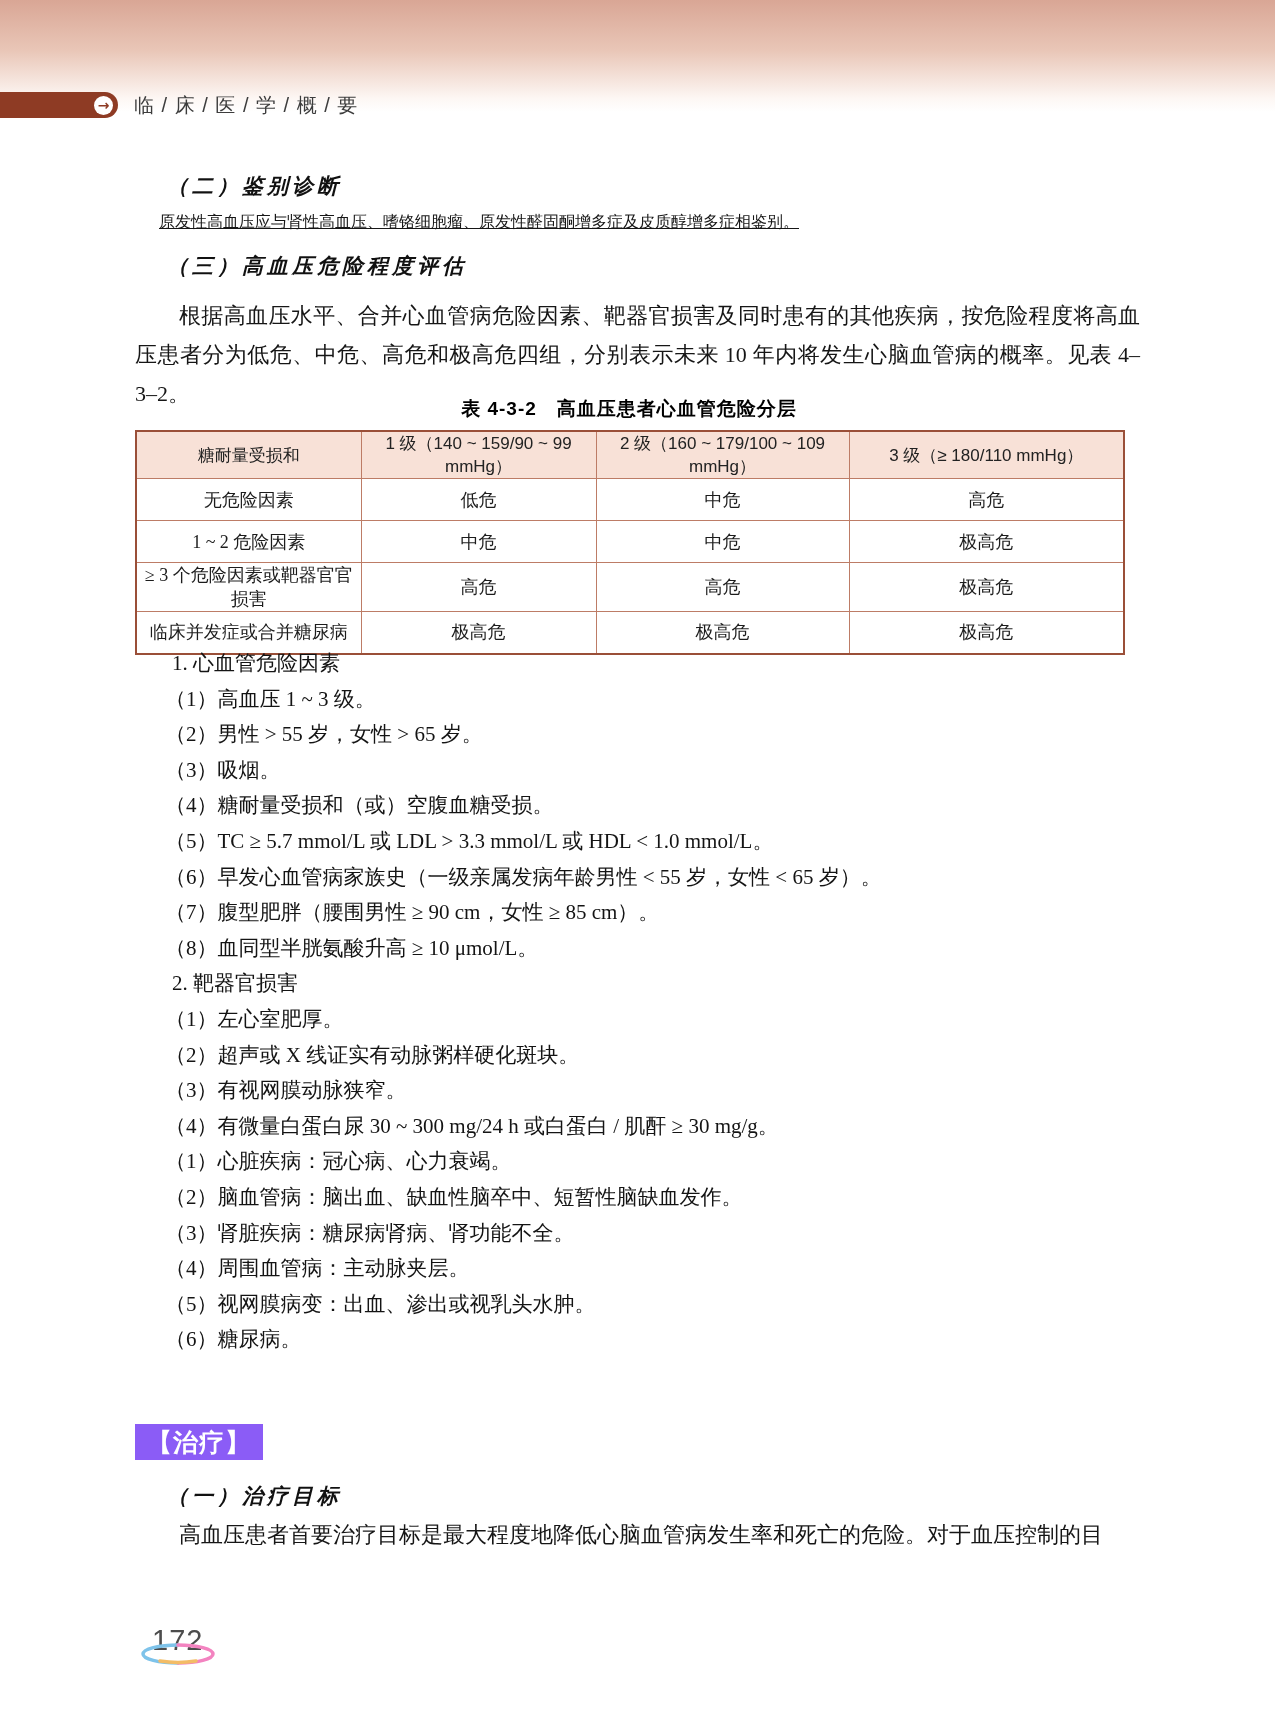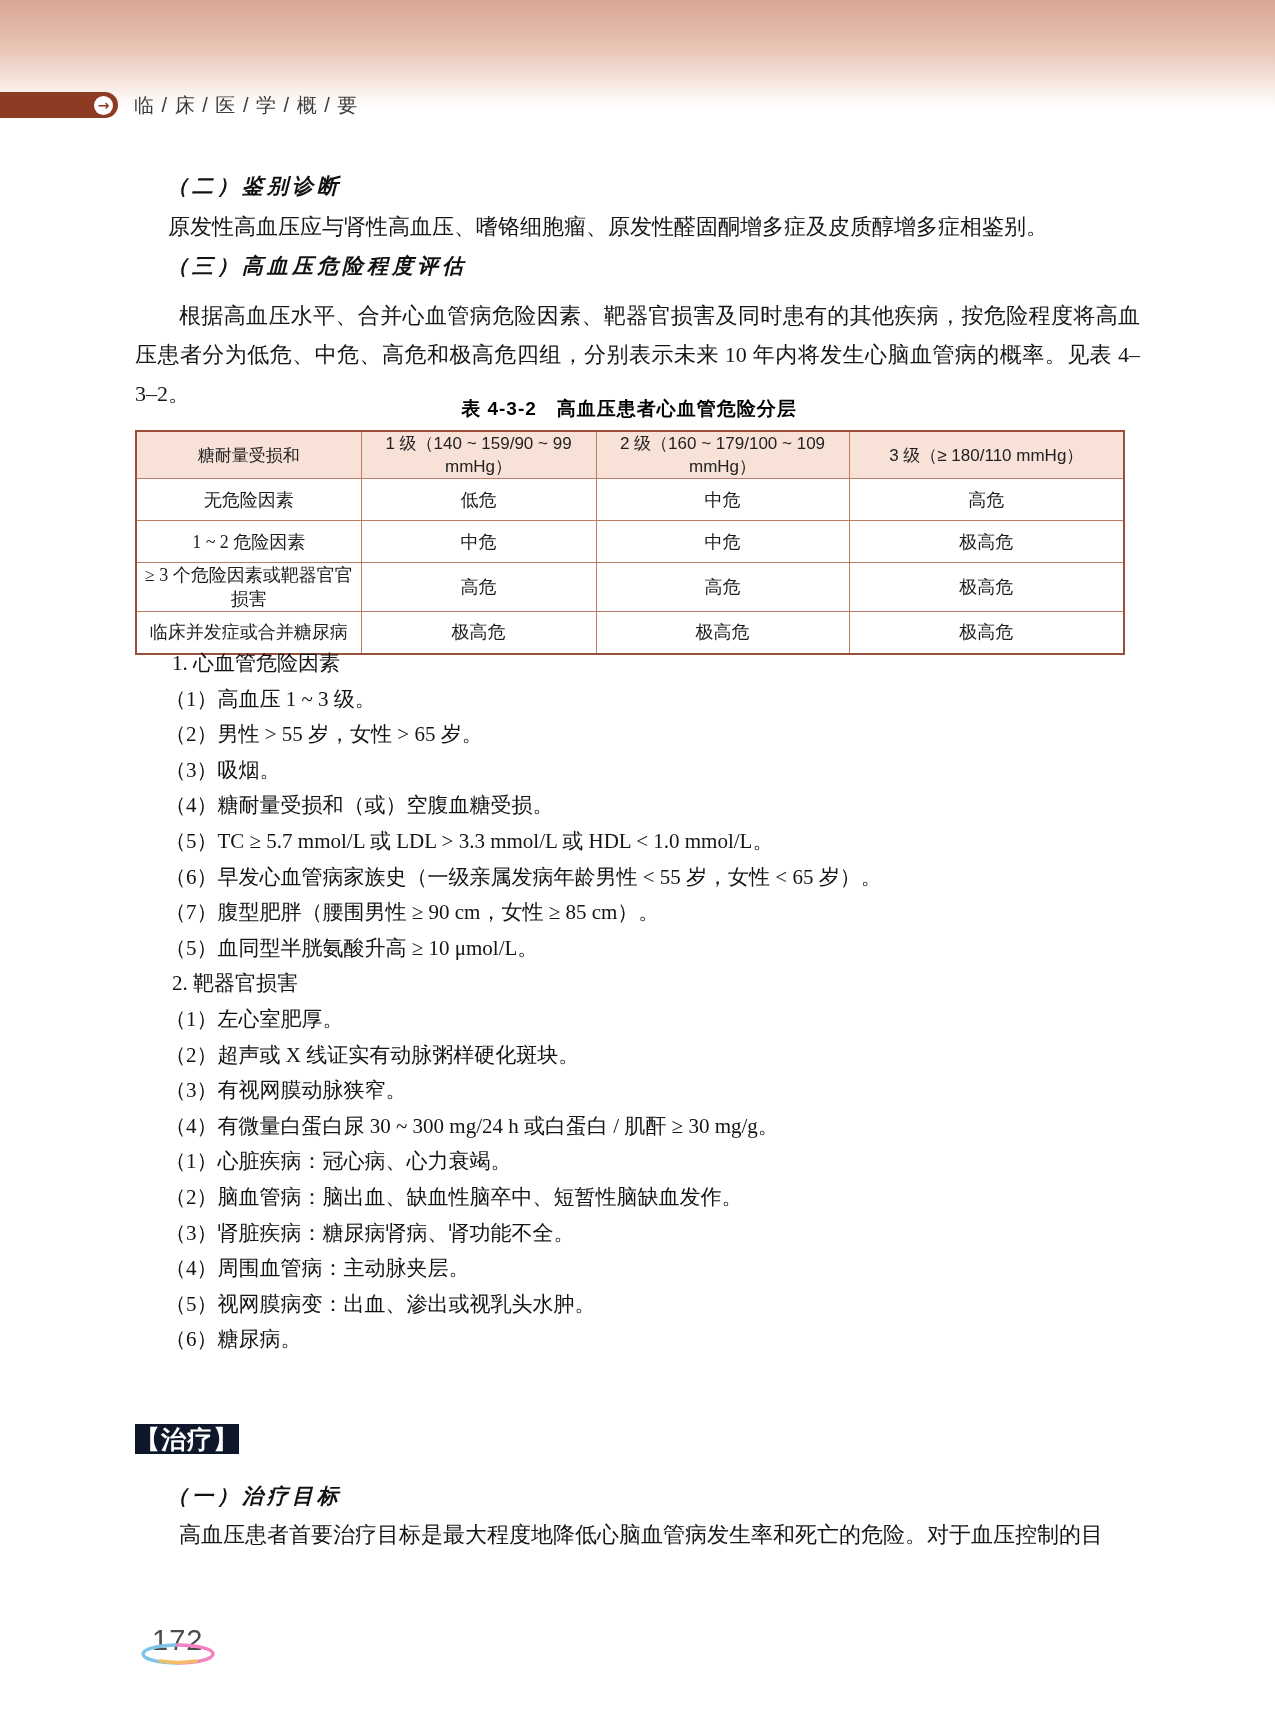--- a/index.html
+++ b/index.html
@@ -26,21 +26,21 @@
   }
   .brand-text {
     position:absolute; left:134px; top:92px; height:26px; display:flex; align-items:center;
     font-family:"Liberation Sans","DejaVu Sans",sans-serif; font-size:20px; color:#3d3d3d;
     letter-spacing:1px;
   }
   
   .kaiti { font-style:italic; font-weight:bold; letter-spacing:4px; font-size:21px; color:#111; }
   .h-diff  { position:absolute; left:167px; top:172px; }
   .h-risk  { position:absolute; left:167px; top:252px; }
-  .p-diff  { position:absolute; left:135px; top:212px; width:1005px; font-size:22px; text-indent:1.5em; }
+  .p-diff  { position:absolute; left:135px; top:212px; width:1005px; font-size:16px; text-indent:1.5em;text-decoration:underline; }
   .p-risk  { position:absolute; left:135px; top:296px; width:1005px; font-size:22px; line-height:39px; text-indent:2em; text-align:justify; }
   
   .tbl-title {
     position:absolute; left:135px; top:396px; width:988px; text-align:center;
     font-family:"Liberation Sans","DejaVu Sans",sans-serif; font-weight:bold;
     font-size:19px; color:#000000; letter-spacing:1px;
   }
   table.risk {
     position:absolute; left:135px; top:430px; width:988px;
     border-collapse:collapse; table-layout:fixed;
@@ -55,23 +55,23 @@
   
   .risk-lists {
     position:absolute; left:135px; top:646px; width:1010px;
     font-size:21px; color:#141414;
   }
   .risk-lists .line { line-height:35.6px; white-space:nowrap; }
   .risk-lists .gtitle { padding-left:37px; }
   .risk-lists .gitem  { padding-left:30px; }
   
   .treat-badge {
-    position:absolute; left:135px; top:1424px; height:30px;
-    background:#0f172a; color:#ffffff; display:flex; align-items:center;
-    padding:0 0; font-family:"Liberation Sans","DejaVu Sans",sans-serif;
+    position:absolute; left:135px; top:1424px; height:36px;
+    background:#8b5cf6; color:#ffffff; display:flex; align-items:center;
+    padding:0 12px; font-family:"Liberation Sans","DejaVu Sans",sans-serif;
     font-weight:bold; font-size:25px; letter-spacing:1px;
   }
   .h-goal { position:absolute; left:167px; top:1482px; }
   .p-goal { position:absolute; left:135px; top:1520px; width:1010px; font-size:22px; text-indent:2em; }
   
   .footer-pg { position:absolute; left:128px; top:1624px; width:102px; height:44px; }
   .footer-pg .num {
     position:absolute; left:24px; top:0; font-family:"Liberation Sans","DejaVu Sans",sans-serif;
     font-size:29px; color:#4c4c4c; letter-spacing:1px;
   }
@@ -137,21 +137,21 @@
 
 <div class="risk-lists">
   <div class="line gtitle">1. 心血管危险因素</div>
   <div class="line gitem">（1）高血压 1 ~ 3 级。</div>
   <div class="line gitem">（2）男性 &gt; 55 岁，女性 &gt; 65 岁。</div>
   <div class="line gitem">（3）吸烟。</div>
   <div class="line gitem">（4）糖耐量受损和（或）空腹血糖受损。</div>
   <div class="line gitem">（5）TC ≥ 5.7 mmol/L 或 LDL &gt; 3.3 mmol/L 或 HDL &lt; 1.0 mmol/L。</div>
   <div class="line gitem">（6）早发心血管病家族史（一级亲属发病年龄男性 &lt; 55 岁，女性 &lt; 65 岁）。</div>
   <div class="line gitem">（7）腹型肥胖（腰围男性 ≥ 90 cm，女性 ≥ 85 cm）。</div>
-  <div class="line gitem">（5）血同型半胱氨酸升高 ≥ 10 μmol/L。</div>
+  <div class="line gitem">（8）血同型半胱氨酸升高 ≥ 10 μmol/L。</div>
   <div class="line gtitle">2. 靶器官损害</div>
   <div class="line gitem">（1）左心室肥厚。</div>
   <div class="line gitem">（2）超声或 X 线证实有动脉粥样硬化斑块。</div>
   <div class="line gitem">（3）有视网膜动脉狭窄。</div>
   <div class="line gitem">（4）有微量白蛋白尿 30 ~ 300 mg/24 h 或白蛋白 / 肌酐 ≥ 30 mg/g。</div>
   <div class="line gitem">（1）心脏疾病：冠心病、心力衰竭。</div>
   <div class="line gitem">（2）脑血管病：脑出血、缺血性脑卒中、短暂性脑缺血发作。</div>
   <div class="line gitem">（3）肾脏疾病：糖尿病肾病、肾功能不全。</div>
   <div class="line gitem">（4）周围血管病：主动脉夹层。</div>
   <div class="line gitem">（5）视网膜病变：出血、渗出或视乳头水肿。</div>

